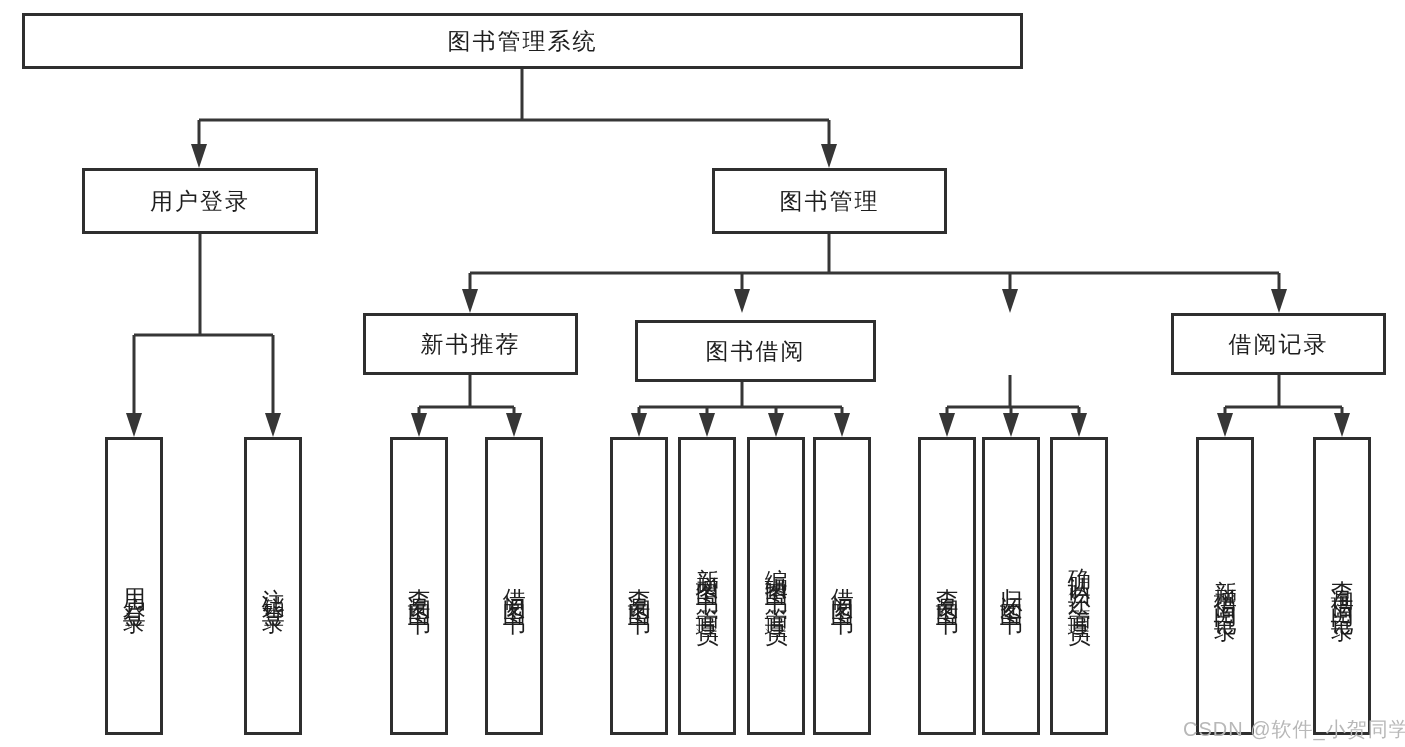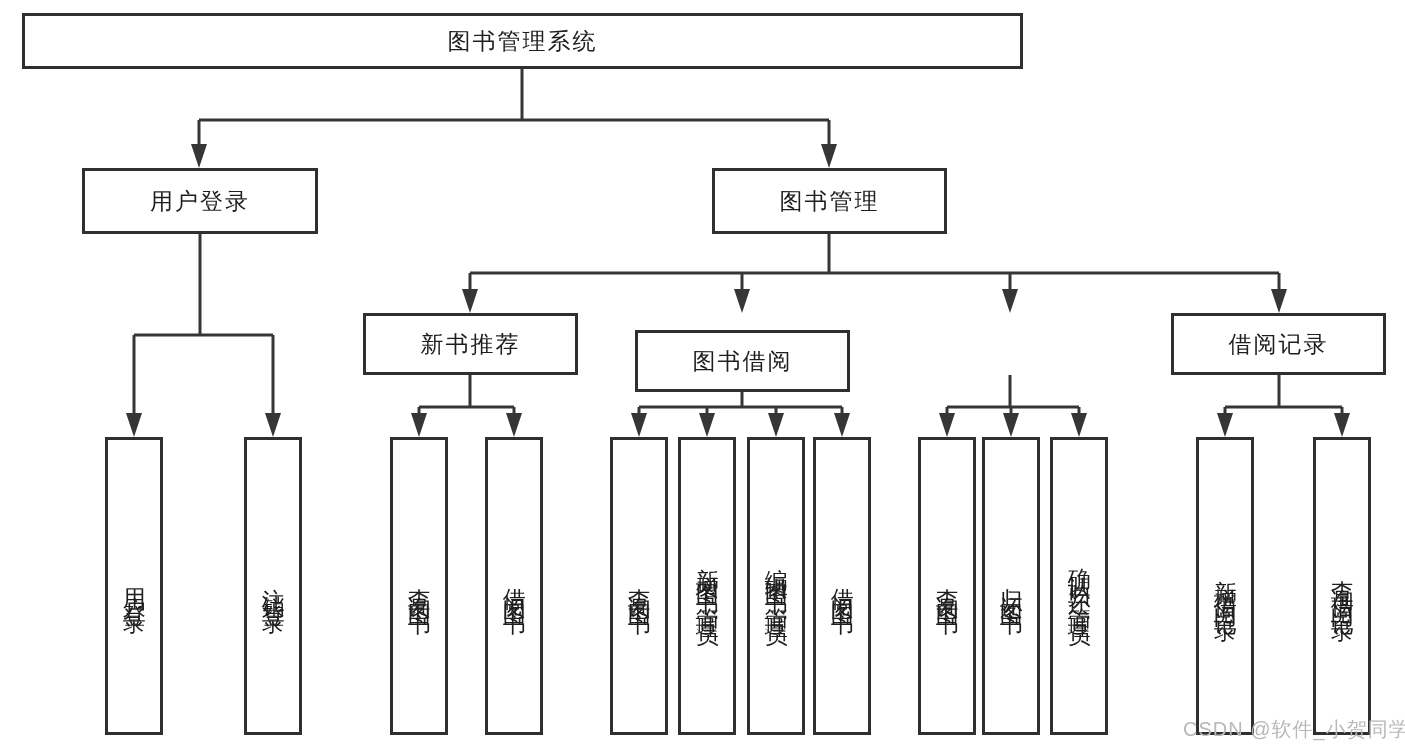--- a/index.html
+++ b/index.html
@@ -91,21 +91,21 @@
       <polygon class="arrow" points="1334,413 1350,413 1342,437"></polygon>
     </g>
   </svg>
 
   <div class="box h" style="left:22px;top:13px;width:1001px;height:56px">图书管理系统</div>
 
   <div class="box h" style="left:82px;top:168px;width:236px;height:66px">用户登录</div>
   <div class="box h" style="left:363px;top:313px;width:215px;height:62px">新书推荐</div>
 
   <div class="box h" style="left:712px;top:168px;width:235px;height:66px">图书管理</div>
-  <div class="box h" style="left:635px;top:330px;width:215px;height:62px">图书借阅</div>
+  <div class="box h" style="left:635px;top:320px;width:241px;height:62px">图书借阅</div>
   <div class="box h" style="left:1171px;top:313px;width:215px;height:62px">借阅记录</div>
 
   <div class="box v" style="left:105px;top:437px;width:58px;height:298px">
     <span class="vtext">用户登录</span>
   </div>
   <div class="box v" style="left:244px;top:437px;width:58px;height:298px">
     <span class="vtext">注销登录</span>
   </div>
 
   <div class="box v" style="left:390px;top:437px;width:58px;height:298px">

